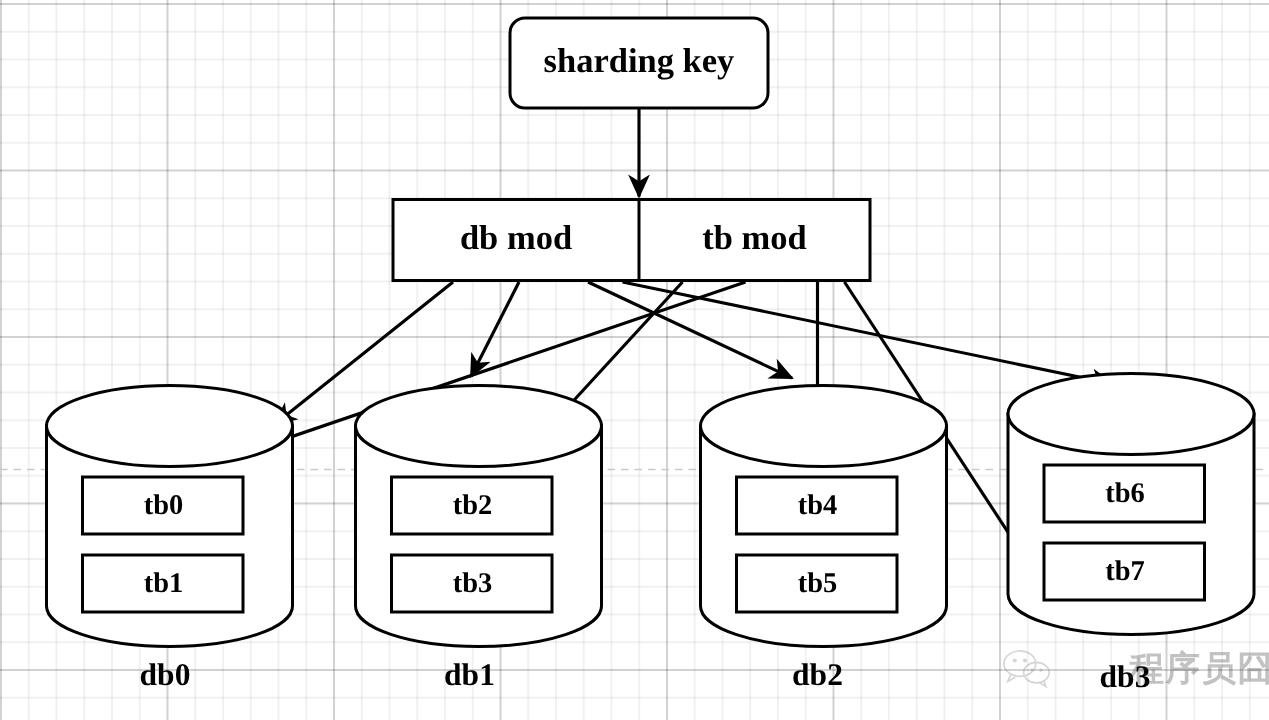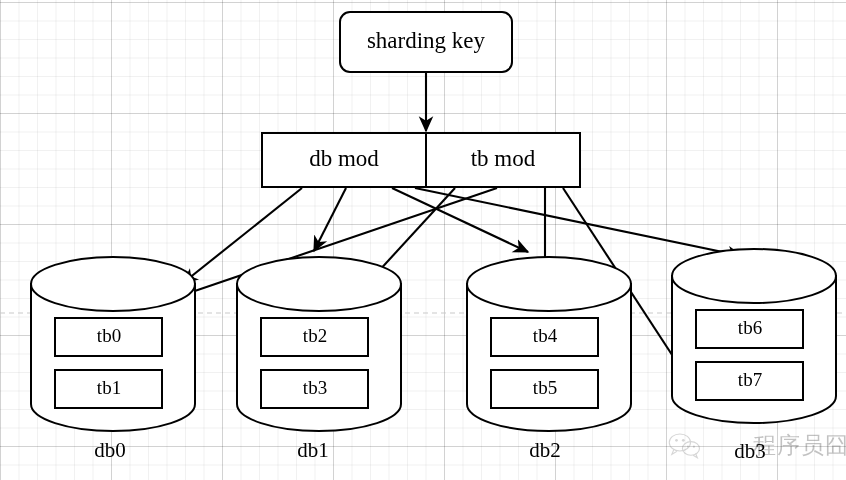--- a/index.html
+++ b/index.html
@@ -13,20 +13,21 @@
     position:relative;
     width:846px;height:480px;
     background-color:#ffffff;
     background-image:
       linear-gradient(to right, rgba(0,0,0,0.055) 1px, transparent 1px),
       linear-gradient(to bottom, rgba(0,0,0,0.055) 1px, transparent 1px),
       linear-gradient(to right, rgba(0,0,0,0.13) 1px, transparent 1px),
       linear-gradient(to bottom, rgba(0,0,0,0.13) 1px, transparent 1px);
     background-size:18.5px 18.5px, 18.5px 18.5px, 111px 111px, 111px 111px;
     background-position:0 2px,0 2px,0 2px,0 2px;
+    font-weight:bold;
   }
   svg#diagram{position:absolute;left:0;top:0;}
   .shape{fill:#ffffff;stroke:#000000;stroke-width:2;}
   .shape-thin{fill:none;stroke:#000000;stroke-width:2;}
   .edge{stroke:#000000;stroke-width:2.1;fill:none;}
   .guide{stroke:#c9c9c9;stroke-width:1;stroke-dasharray:5 4;}
   .lbl{font-family:"Liberation Serif", serif;fill:#000000;text-anchor:middle;dominant-baseline:middle;}
   .lbl-big{font-size:23px;}
   .lbl-tb{font-size:19px;}
   .lbl-db{font-size:21px;}

